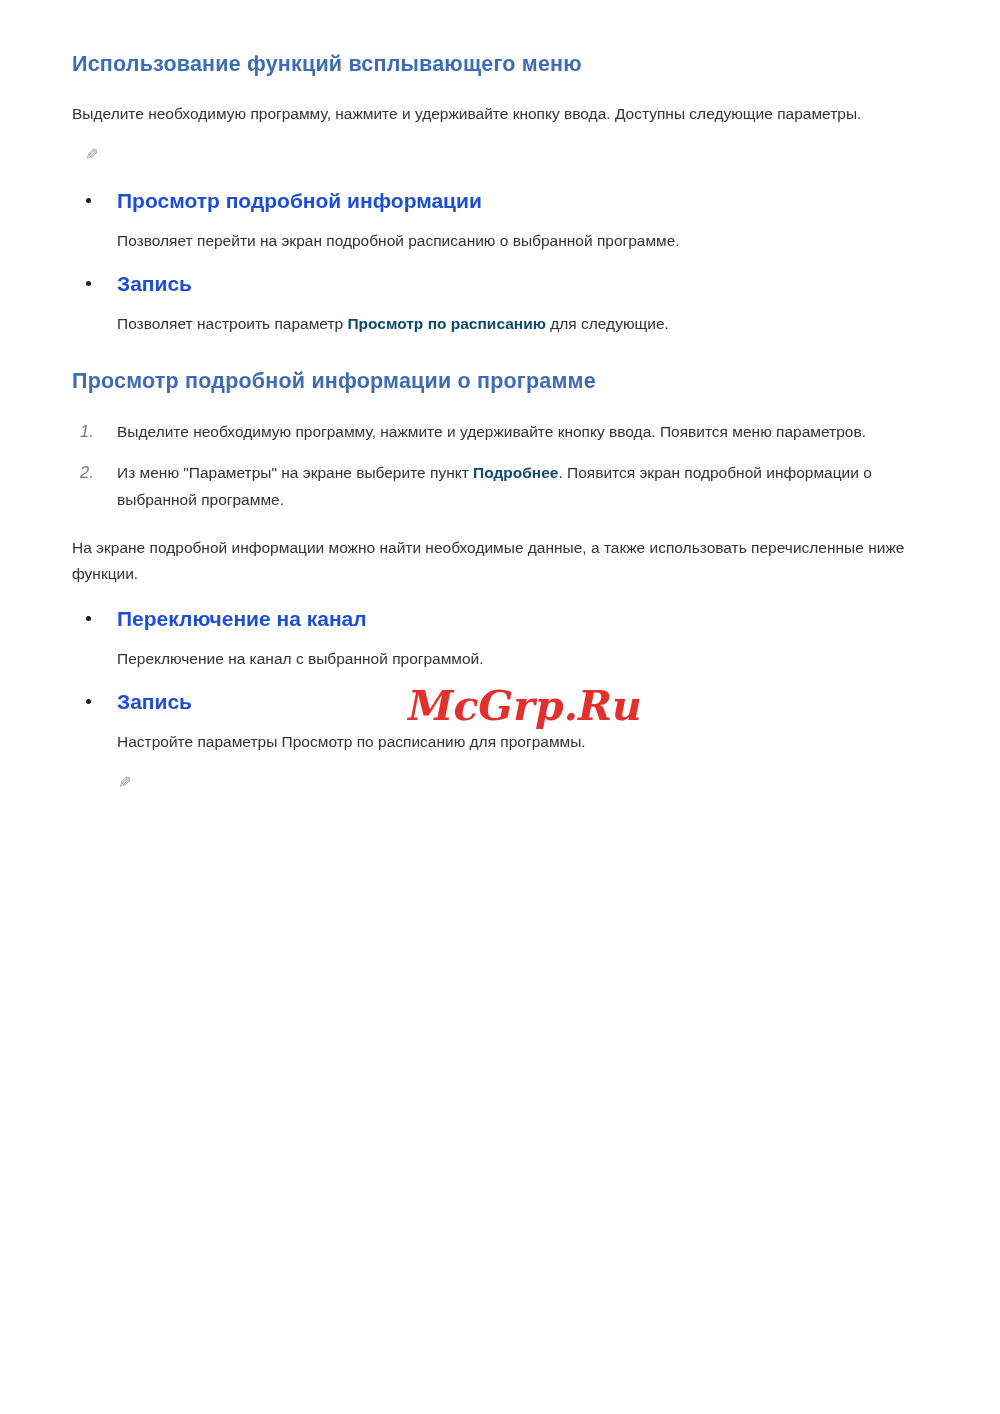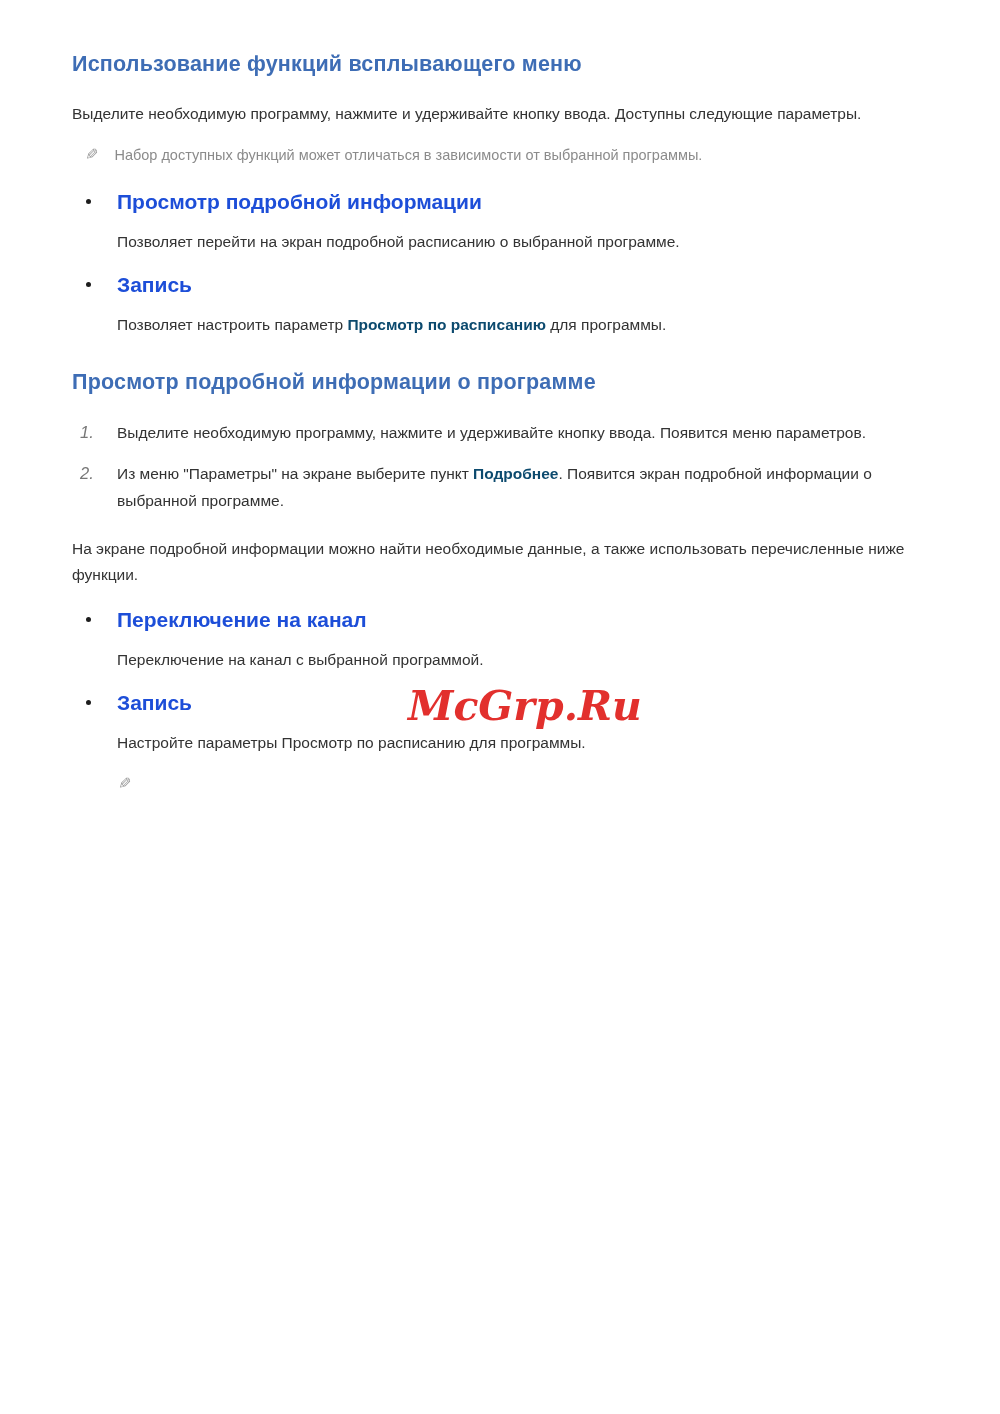--- a/index.html
+++ b/index.html
@@ -118,36 +118,35 @@
 
 <div class="content">
 
   <section>
     <h1 class="section-title">Использование функций всплывающего меню</h1>
 
     <p class="para">Выделите необходимую программу, нажмите и удерживайте кнопку ввода. Доступны следующие параметры.</p>
 
     <div class="note-row">
       <span class="note-icon">✎</span>
-      <span class="note-text">Набор доступных функций может отличаться в зависимости от выбранной программы.</span>
     </div>
 
     <div class="bullet">
       <span class="dot"></span>
       <div class="bullet-content">
         <p class="bullet-title">Просмотр подробной информации</p>
         <p class="bullet-body"><span>Позволяет перейти на экран подробной расписанию о выбранной программе.</span></p>
       </div>
     </div>
 
     <div class="bullet">
       <span class="dot"></span>
       <div class="bullet-content">
         <p class="bullet-title">Запись</p>
-        <p class="bullet-body"><span>Позволяет настроить параметр </span><a class="link">Просмотр по расписанию</a><span> для программы.</span></p>
+        <p class="bullet-body"><span>Позволяет настроить параметр </span><a class="link">Просмотр по расписанию</a><span> для следующие.</span></p>
       </div>
     </div>
   </section>
 
   <section class="section2">
     <h1 class="section-title">Просмотр подробной информации о программе</h1>
 
     <div class="step">
       <span class="step-num">1.</span>
       <p class="step-text" style="margin:0 0 0 8px;"><span>Выделите необходимую программу, нажмите и удерживайте кнопку ввода. Появится меню параметров.</span></p>

